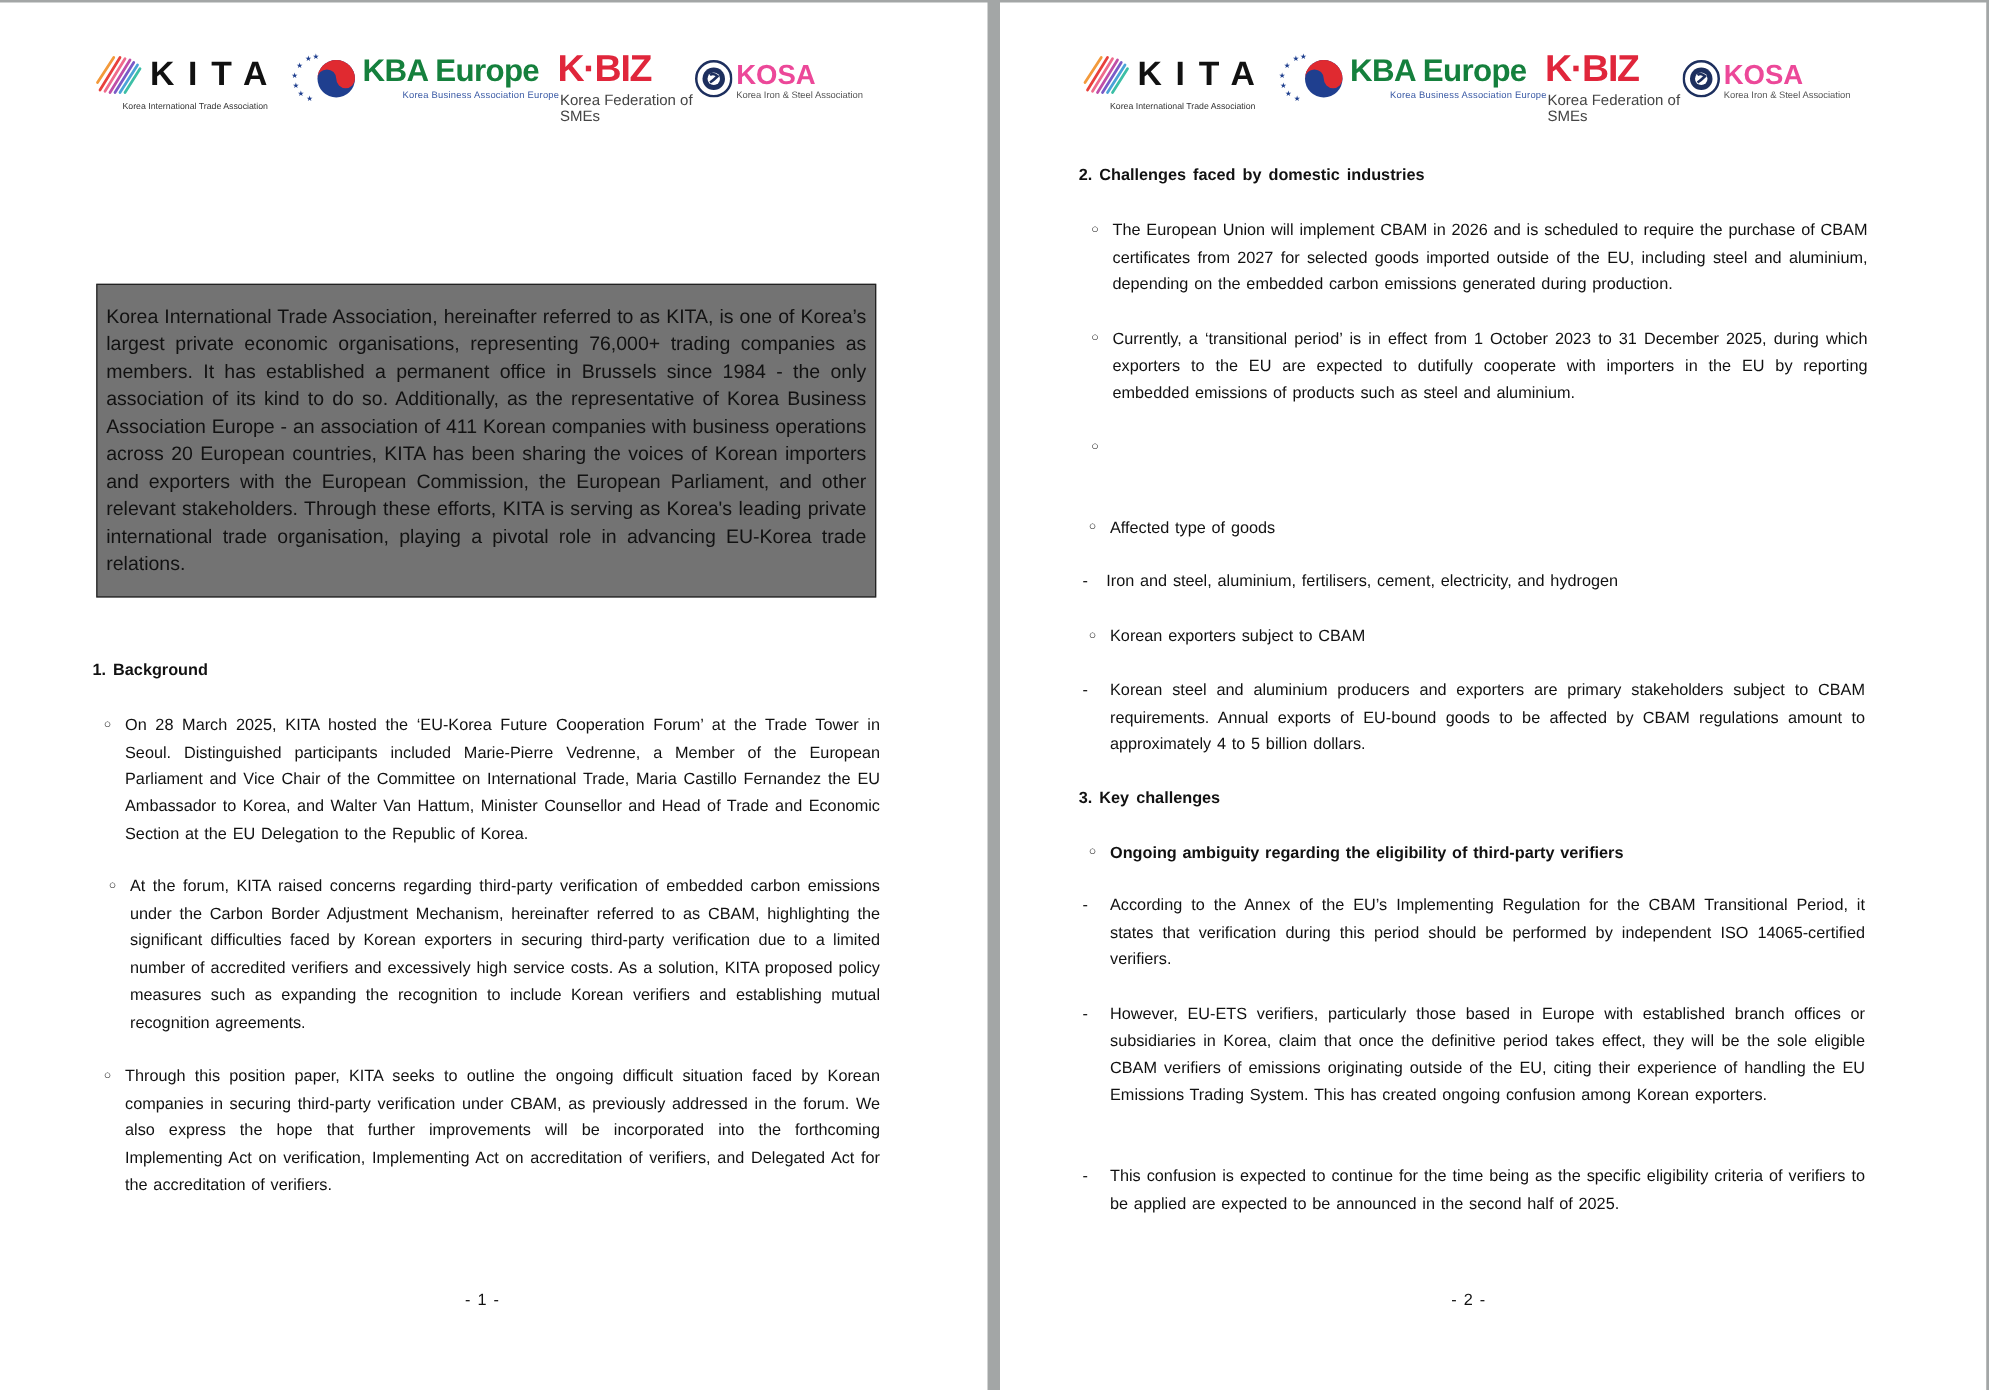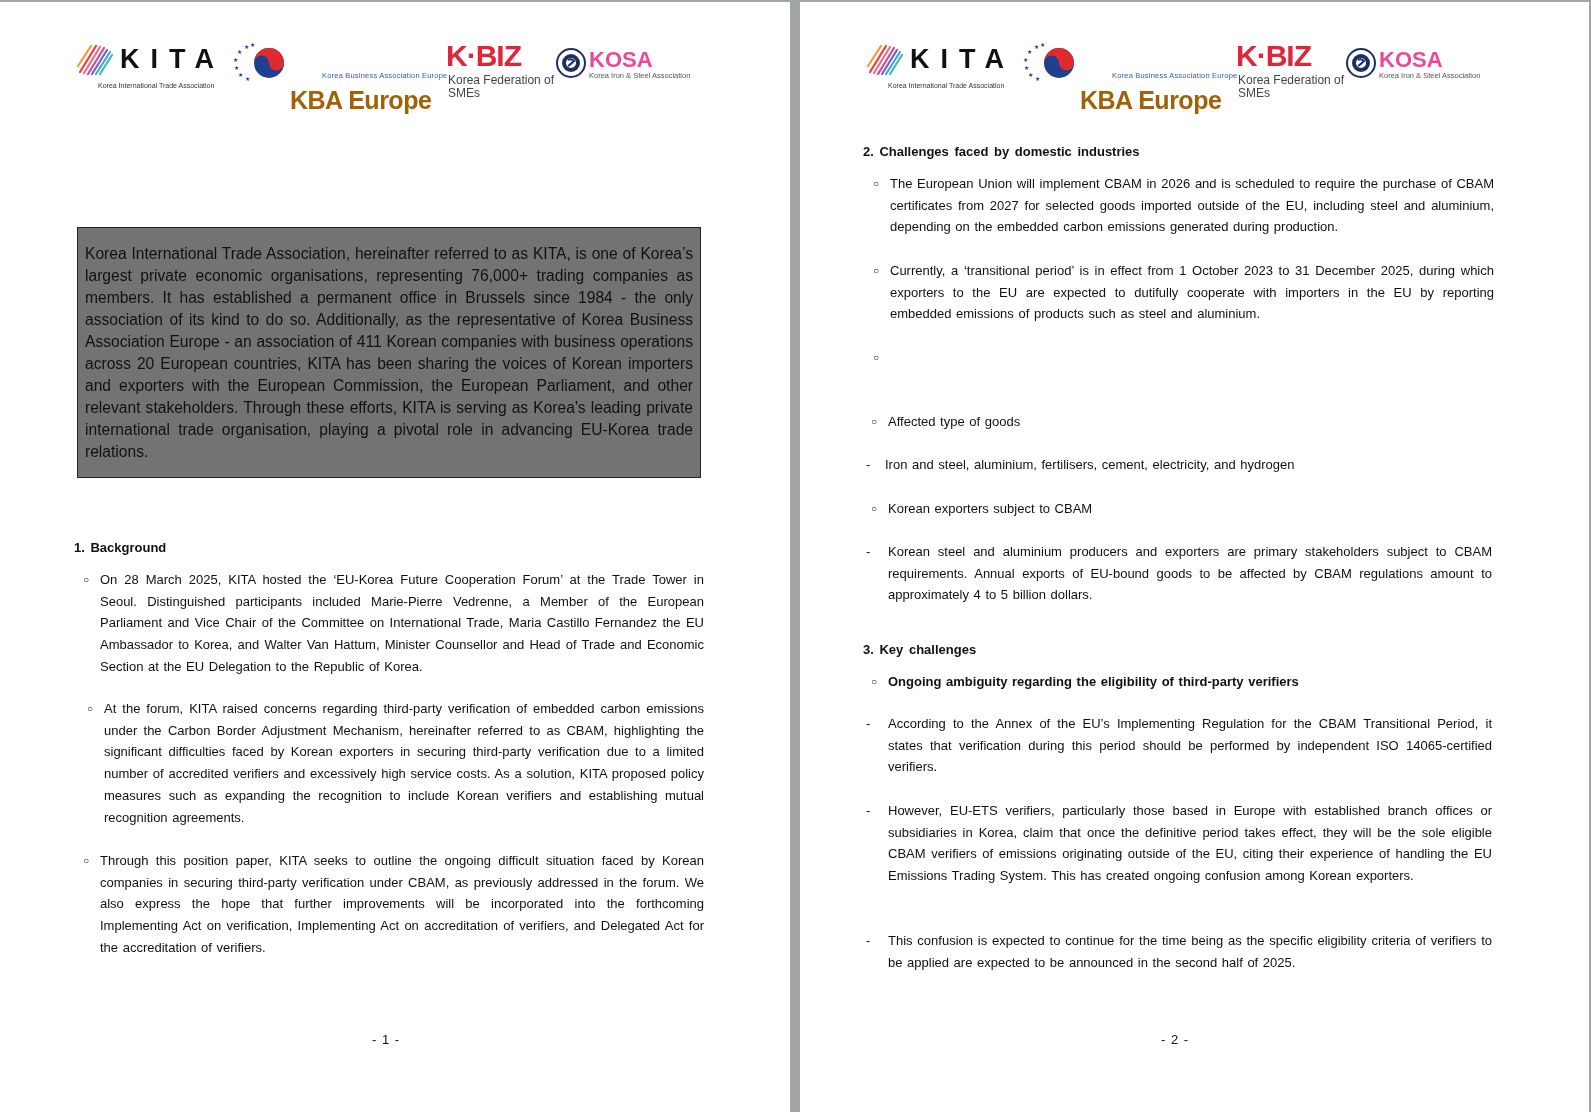--- a/index.html
+++ b/index.html
@@ -17,21 +17,21 @@
   #page1 .logos { left: 76px; }
   #page2 .logos { left: 66px; }
   .logo { position: absolute; top: 0; }
   .kita { left: 0; width: 140px; }
   .kita-mark { position: absolute; left: 0; top: 2px; width: 38px; height: 34px; }
   .kita-word { position: absolute; left: 44px; top: 4px; font-size: 27px; font-weight: bold; letter-spacing: 11px; color: #111; line-height: 30px; }
   .kita-sub { position: absolute; left: 22px; top: 42px; font-size: 7px; color: #333; white-space: nowrap; }
 
   .kba { left: 156px; width: 200px; }
   .kba-mark { position: absolute; left: 0; top: 2px; width: 56px; height: 40px; }
-  .kba-word { position: absolute; left: 58px; top: 2px; font-size: 25px; font-weight: bold; color: #a16207; letter-spacing: -0.5px; line-height: 30px; white-space: nowrap; margin-top: 43px; }
+  .kba-word { position: absolute; left: 58px; top: 2px; font-size: 25px; font-weight: bold; color: #15803d; letter-spacing: -0.5px; line-height: 30px; white-space: nowrap; }
   .kba-sub { position: absolute; left: 58px; top: 31px; font-size: 7.5px; color: #3a5aa5; white-space: nowrap; letter-spacing: 0.2px; padding-left: 32px; }
 
   .kbiz { left: 370px; width: 110px; }
   .kbiz-word { position: absolute; left: 0; top: 0; font-size: 30px; font-weight: bold; color: #e0263b; line-height: 32px; letter-spacing: -1px; white-space: nowrap; }
   .kbiz-sub { position: absolute; left: 2px; top: 34px; font-size: 12px; color: #444; line-height: 13px; width: 110px; }
 
   .kosa { left: 480px; width: 160px; }
   .kosa-mark { position: absolute; left: 0; top: 8px; width: 30px; height: 30px; }
   .kosa-word { position: absolute; left: 33px; top: 8px; font-size: 22px; font-weight: bold; color: #ec4899; line-height: 24px; }
   .kosa-sub { position: absolute; left: 33px; top: 31px; font-size: 7.5px; color: #555; white-space: nowrap; }
@@ -42,21 +42,21 @@
   }
 
   .intro-box {
     position: absolute; left: 77px; top: 225px; width: 624px; height: 251px;
     background: #737373; border: 1px solid #222;
     padding: 15px 7px 0 7px;
     font-size: 15.6px; line-height: 22px; text-align: justify; color: #111;
   }
 
   .section-heading {
-    position: absolute; font-size: 13px; font-weight: bold; letter-spacing: 0; word-spacing: 2px; margin-top: 12px;
+    position: absolute; font-size: 13px; font-weight: bold; letter-spacing: 0; word-spacing: 2px;
   }
   .para {
     position: absolute; font-size: 13px; line-height: 21.7px; text-align: justify;
     padding-left: 26px; word-spacing: 1px;
   }
   .para .bullet {
     position: absolute; left: 9px; top: 0; font-size: 10px; line-height: 21.7px;
   }
   .para.dash .bullet { font-size: 13px; left: 4px; }
   .para.bold-item { font-weight: bold; }

